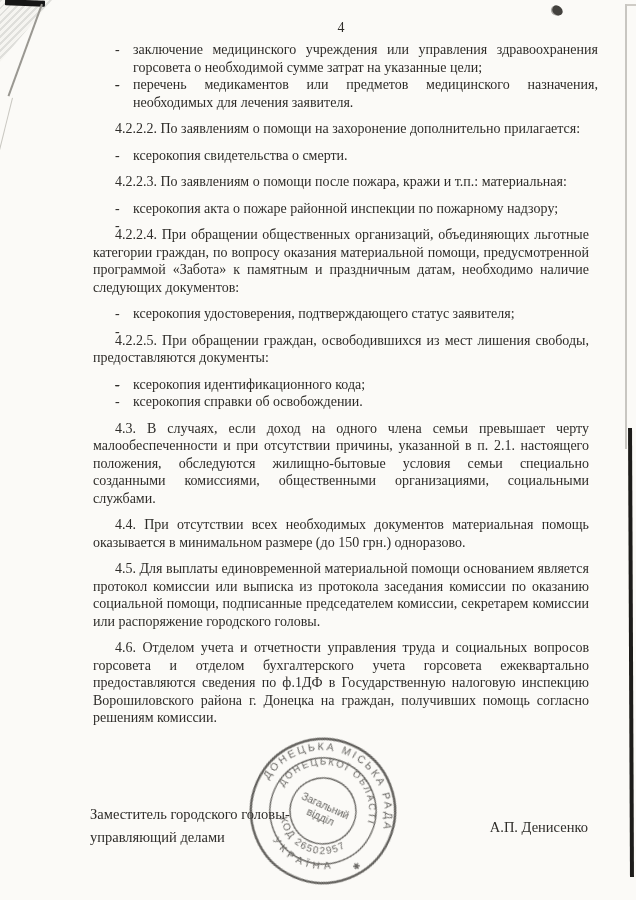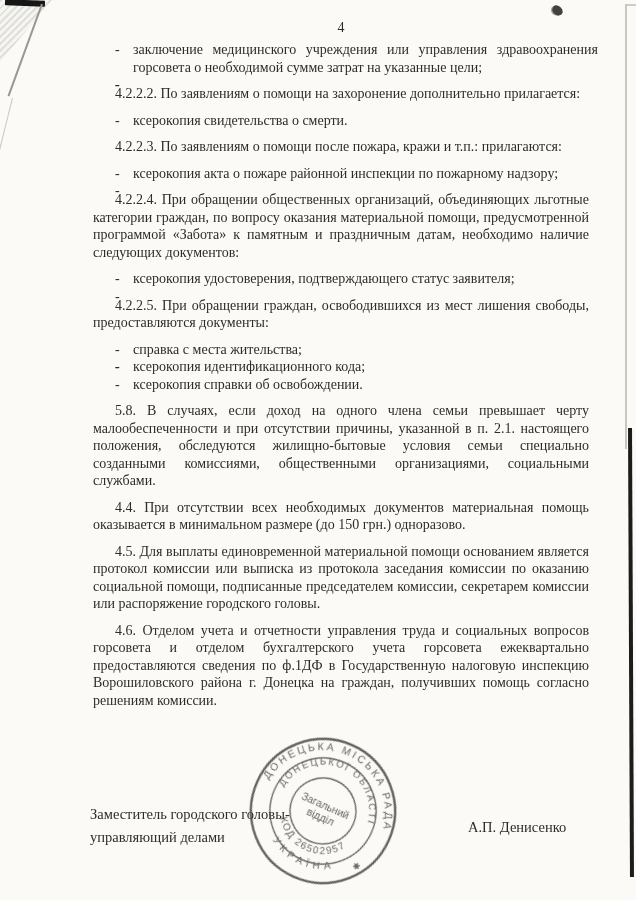--- a/index.html
+++ b/index.html
@@ -64,21 +64,21 @@
   }
   .para{margin:9px;text-indent:22px;}
   .bullet{position:relative;padding-left:49px;}
   .bullet .dash{position:absolute;left:31px;top:0;}
   .sig-title{
     position:absolute;left:90px;top:803px;
     font-size:14.5px;line-height:23px;white-space:nowrap;
   }
   .sig-name{
     position:absolute;left:468px;top:819px;width:120px;
-    font-size:14.5px;text-align:left;white-space:nowrap;
+    font-size:14.5px;text-align:right;white-space:nowrap;
   }
   
   .stamp{
     position:absolute;left:243px;top:731px;width:160px;height:160px;
     transform:rotate(24deg);
     opacity:.82;
     filter:blur(.35px);
   }
   .stamp text{
     font-family:"Liberation Sans","DejaVu Sans",sans-serif;
@@ -97,35 +97,35 @@
   <div class="staple-mark"></div>
   <div class="edge-tick"></div>
   <div class="edge-line-faint"></div>
   <div class="edge-line-dark"></div>
 
   <div class="page-number">4</div>
 
   <div class="doc-body" id="doc-body">
       <div class="bullet"><span class="dash">-</span><span>заключение медицинского учреждения или управления здравоохранения горсовета о необходимой сумме затрат на указанные цели;</span></div>
       <div class="bullet"><span class="dash">-</span></div>
-      <div class="bullet"><span class="dash">-</span></div>
+      <div class="bullet"><span class="dash">-</span><span>перечень медикаментов или предметов медицинского назначения, необходимых для лечения заявителя.</span></div>
       <p class="para">4.2.2.2. По заявлениям о помощи на захоронение дополнительно прилагается:</p>
       <div class="bullet"><span class="dash">-</span><span>ксерокопия свидетельства о смерти.</span></div>
-      <p class="para">4.2.2.3. По заявлениям о помощи после пожара, кражи и т.п.: прилагаются:</p>
+      <p class="para">4.2.2.3. По заявлениям о помощи после пожара, кражи и т.п.: материальная:</p>
       <div class="bullet"><span class="dash">-</span><span>ксерокопия акта о пожаре районной инспекции по пожарному надзору;</span></div>
       <div class="bullet"><span class="dash">-</span></div>
       <p class="para">4.2.2.4. При обращении общественных организаций, объединяющих льготные категории граждан, по вопросу оказания материальной помощи, предусмотренной программой «Забота» к памятным и праздничным датам, необходимо наличие следующих документов:</p>
       <div class="bullet"><span class="dash">-</span><span>ксерокопия удостоверения, подтверждающего статус заявителя;</span></div>
       <div class="bullet"><span class="dash">-</span></div>
       <p class="para">4.2.2.5. При обращении граждан, освободившихся из мест лишения свободы, предоставляются документы:</p>
-      <div class="bullet"><span class="dash">-</span><span>справка с места жительства;</span></div>
+      <div class="bullet"><span class="dash">-</span></div>
       <div class="bullet"><span class="dash">-</span></div>
       <div class="bullet"><span class="dash">-</span><span>ксерокопия идентификационного кода;</span></div>
       <div class="bullet"><span class="dash">-</span><span>ксерокопия справки об освобождении.</span></div>
-      <p class="para">5.8. В случаях, если доход на одного члена семьи превышает черту малообеспеченности и при отсутствии причины, указанной в п. 2.1. настоящего положения, обследуются жилищно-бытовые условия семьи специально созданными комиссиями, общественными организациями, социальными службами.</p>
+      <p class="para">4.3. В случаях, если доход на одного члена семьи превышает черту малообеспеченности и при отсутствии причины, указанной в п. 2.1. настоящего положения, обследуются жилищно-бытовые условия семьи специально созданными комиссиями, общественными организациями, социальными службами.</p>
       <p class="para">4.4. При отсутствии всех необходимых документов  материальная помощь оказывается в минимальном размере (до 150 грн.) одноразово.</p>
       <p class="para">4.5. Для выплаты единовременной материальной помощи основанием является протокол комиссии или выписка из протокола заседания комиссии по оказанию социальной помощи, подписанные председателем комиссии, секретарем комиссии или распоряжение городского головы.</p>
       <p class="para">4.6. Отделом учета и отчетности управления труда и социальных вопросов горсовета и отделом бухгалтерского учета горсовета ежеквартально предоставляются сведения  по ф.1ДФ в  Государственную налоговую инспекцию Ворошиловского района  г. Донецка на граждан, получивших помощь согласно решениям комиссии.</p>
     </div>
 
   <div class="sig-title">
     <div>Заместитель городского головы-</div>
     <div>управляющий делами</div>
   </div>
   <div class="sig-name">А.П. Денисенко</div>

